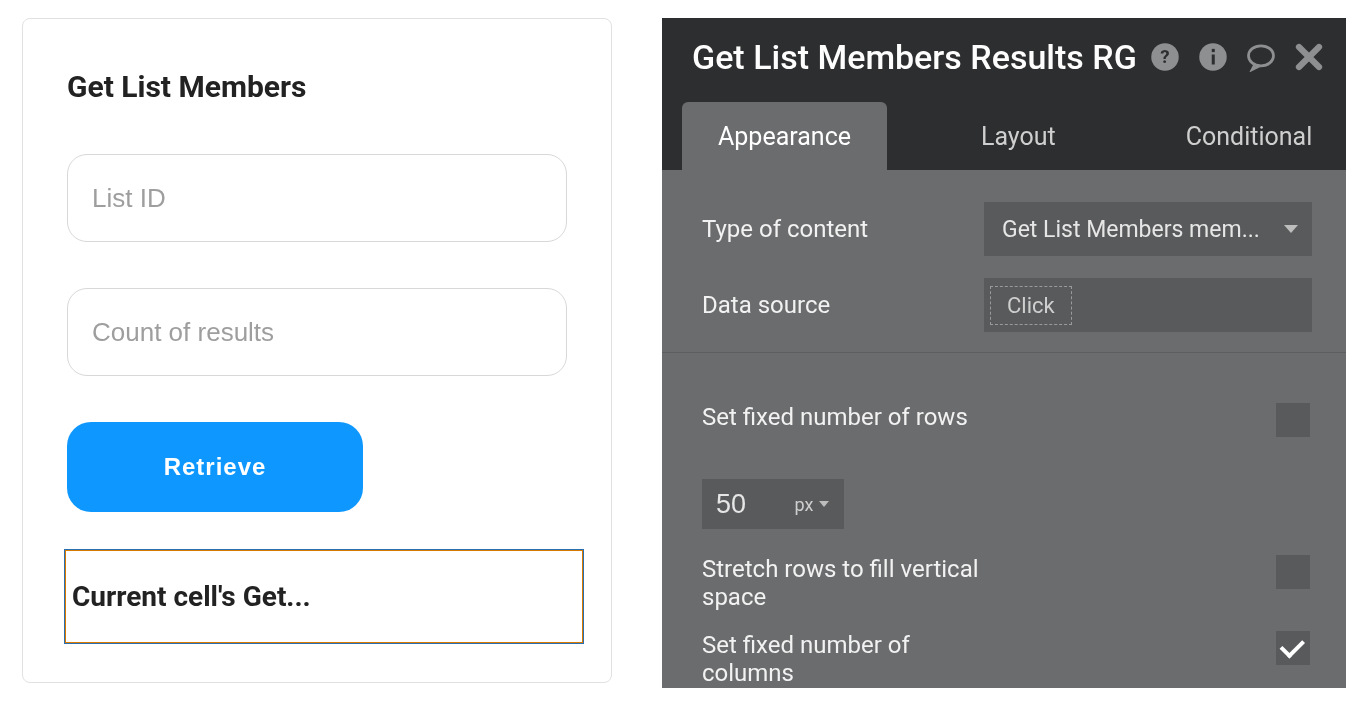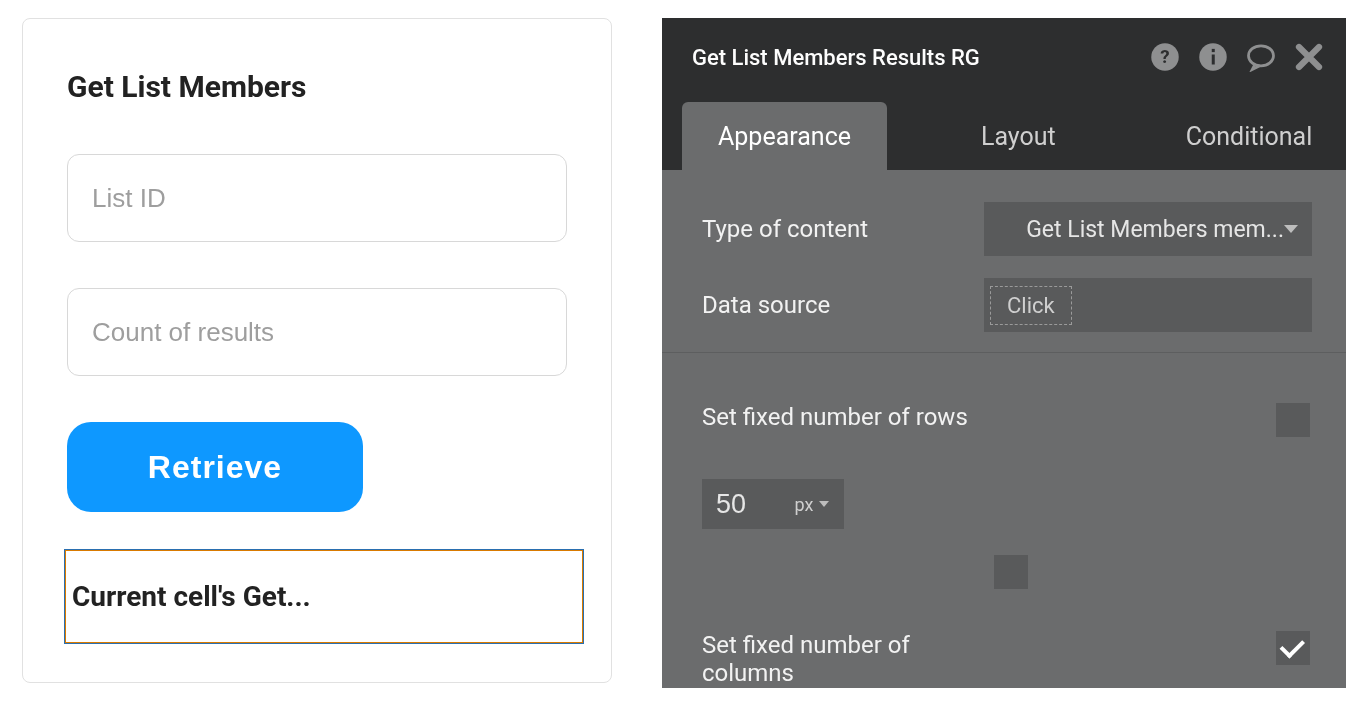--- a/index.html
+++ b/index.html
@@ -27,36 +27,36 @@
   .left-card h2 {
     font-size: 30px;
     font-weight: 700;
     color: #222;
     margin-bottom: 50px;
   }
   .text-input {
     width: 100%;
     height: 88px;
     border: 1px solid #d8d8d8;
-    border-radius: 12px;
+    border-radius: 20px;
     font-size: 26px;
     padding: 0 24px;
     color: #222;
     background: #fff;
     margin-bottom: 46px;
   }
   .text-input::placeholder { color: #9e9e9e; }
   .retrieve-btn {
     width: 296px;
     height: 90px;
     background: #0e98ff;
     color: #fff;
     border: none;
     border-radius: 24px;
-    font-size: 32px;
+    font-size: 24px;
     font-weight: 700;
     letter-spacing: 1px;
     cursor: pointer;
   }
   .result-cell {
     margin-top: 38px;
     margin-left: -2px;
     width: 518px;
     height: 93px;
     border: 1px solid #d97a00;
@@ -83,21 +83,21 @@
   .panel-header {
     height: 78px;
     background: #2d2e2f;
     display: flex;
     align-items: center;
     justify-content: space-between;
     padding: 0 22px 0 30px;
   }
   .panel-title {
     color: #fdfdfd;
-    font-size: 22px;
+    font-size: 34px;
     font-weight: 500;
   }
   .panel-icons {
     display: flex;
     align-items: center;
     gap: 18px;
     color: #8e8f90;
   }
   .panel-icons span, .panel-icons svg {
     width: 30px;
@@ -148,21 +148,21 @@
     min-height: 58px;
     margin-bottom: 18px;
   }
   .row-label { color: #f2f2f2; font-weight: 400; }
   .select-box {
     width: 328px;
     height: 54px;
     background: #595a5b;
     display: flex;
     align-items: center;
-    justify-content: flex-end;
+    justify-content: space-between;
     padding: 0 14px 0 18px;
     color: #e6e6e6;
     font-size: 23px;
     cursor: pointer;
   }
   .select-box .caret {
     width: 0; height: 0;
     border-left: 7px solid transparent;
     border-right: 7px solid transparent;
     border-top: 8px solid #bdbdbd;
@@ -329,20 +329,21 @@
           <input class="num-input" value="50" style="">
           <div class="unit">
             <span>px</span>
             <span class="caret-sm"></span>
           </div>
         </div>
       </div>
     </div>
 
     <div class="prop-row">
+      <span class="row-label">Stretch rows to fill vertical space</span>
       <div class="right-col-align end">
         <span class="checkbox"></span>
       </div>
     </div>
 
     <div class="prop-row">
       <span class="row-label">Set fixed number of columns</span>
       <div class="right-col-align end">
         <span class="checkbox checked"></span>
       </div>

